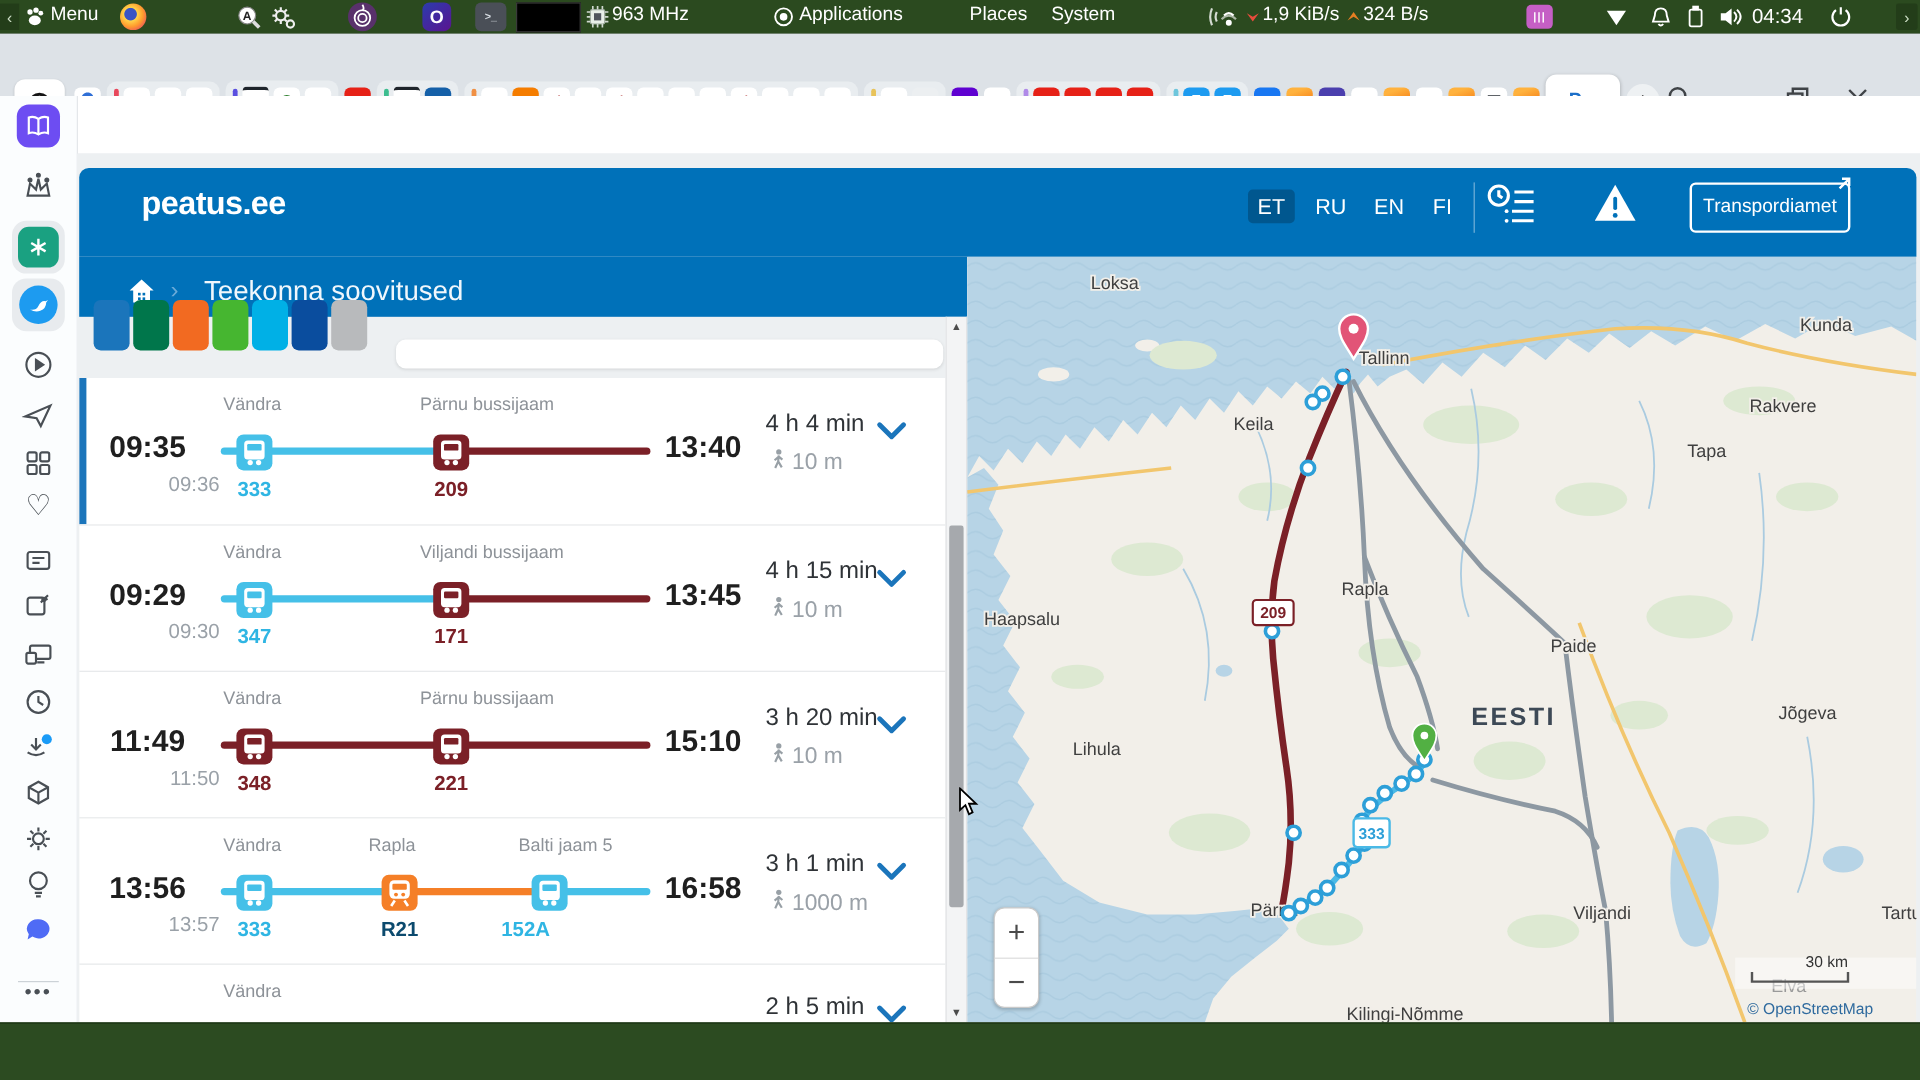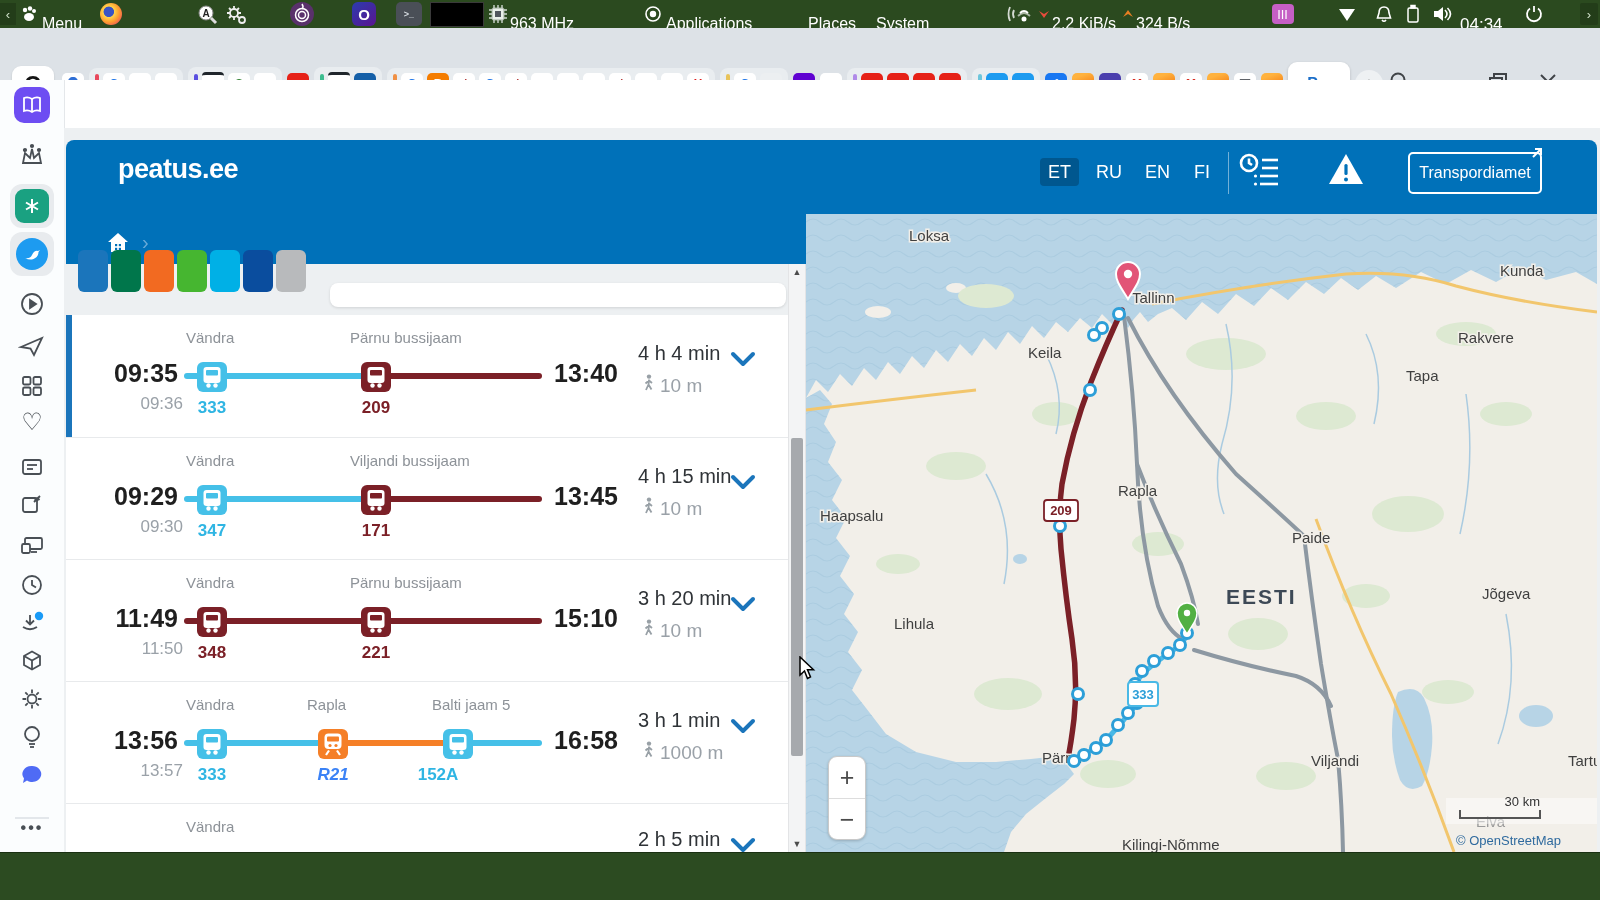--- a/index.html
+++ b/index.html
@@ -1,21 +1,21 @@
 <!DOCTYPE html>
 <html><head>
 <meta charset="utf-8">
 <style>
   html,body{margin:0;padding:0;background:#edf0f2;font-family:"Liberation Sans",sans-serif;}
   #screen{position:relative;width:1600px;height:900px;overflow:hidden;background:#edf0f2;}
   .abs{position:absolute;}
 
   
   #toppanel{left:0;top:0;width:1600px;height:28px;background:#2b4a1f;border-bottom:1px solid #1a3012;color:#fff;font-size:16px;}
-  #toppanel .ptxt{color:#fff;white-space:nowrap;margin-top:11px;}
+  #toppanel .ptxt{color:#fff;white-space:nowrap;}
   .p-ico{display:inline-flex;align-items:center;justify-content:center;}
   #panel-collapse-l{left:0;top:3px;width:16px;height:22px;color:#cfe0c8;font-size:13px;display:flex;align-items:center;justify-content:center;background:#233d19;}
   #panel-collapse-r{right:2px;top:3px;width:18px;height:22px;color:#cfe0c8;font-size:13px;display:flex;align-items:center;justify-content:center;background:#233d19;border-radius:2px;}
   .appwin{background:#000;border:1px solid #3a3a3a;}
 
   
   #tabstrip{left:0;top:28px;width:1600px;height:52px;background:#dde2e7;}
   #opera-menu{left:12px;top:38px;width:42px;height:38px;background:#fff;border-radius:9px;box-shadow:0 1px 2px rgba(0,0,0,.15);display:flex;align-items:center;justify-content:center;font-weight:900;font-size:23px;color:#141414;}
   #tabs{left:62px;top:33px;height:46px;display:flex;align-items:center;gap:5px;}
   .chip{width:22px;height:22px;border-radius:5px;background:#fff;display:flex;align-items:center;justify-content:center;font-size:12px;font-weight:700;color:#222;flex:0 0 auto;}
@@ -81,34 +81,34 @@
   .modebtn{position:absolute;top:250px;width:30px;height:42px;border-radius:6px;}
 
   #filter-panel{left:330px;top:283px;width:456px;height:24px;background:#fff;border-radius:8px;box-shadow:0 1px 3px rgba(0,0,0,.12);}
 
   
   #jlist{left:66px;top:315px;width:722px;height:537px;overflow:hidden;}
   .jrow{position:relative;width:722px;height:122px;background:#fff;box-sizing:border-box;}
   .jrow + .jrow{border-top:1px solid #e8eaec;}
   .selbar{position:absolute;left:0;top:0;width:6px;height:100%;background:#1b75bb;}
   .dep,.arr{position:absolute;font-size:25px;font-weight:700;color:#1f1f1f;}
-  .dep{left:36px;width:76px;text-align:right;top:44px;}
+  .dep{left:19px;width:76px;text-align:center;top:44px;}
   .depsub{position:absolute;left:45px;width:72px;text-align:right;top:79px;font-size:17px;color:#9aa1a8;}
   .arr{left:488px;top:44px;}
   .stoplbl{position:absolute;top:14px;font-size:15px;color:#8d9298;white-space:nowrap;}
   .legline{position:absolute;top:58px;height:6px;border-radius:3px;}
   .legline.cap{border-radius:3px;}
   .vtile{position:absolute;top:47px;width:30px;height:30px;border-radius:6px;display:flex;align-items:center;justify-content:center;}
   .routelbl{position:absolute;top:83px;width:60px;text-align:center;font-size:17px;font-weight:700;}
   .c-light{background:#45c0e8;color:#45c0e8;}
   .c-dark{background:#7b2027;color:#7b2027;}
   .c-orange{background:#f57f27;color:#f57f27;}
   .t-light{color:#2fb5e3;}
   .t-dark{color:#7b2027;}
-  .t-orange{color:#3b82f6;font-style:italic;}
+  .t-orange{color:#0c4a6e;}
   .dur{position:absolute;left:572px;top:27px;font-size:20px;color:#2f3337;}
   .chev{position:absolute;left:664px;top:36px;}
   .walkico{position:absolute;left:576px;top:59px;}
   .walktxt{position:absolute;left:594px;top:60px;font-size:19px;color:#9aa1a8;}
 
   
   #pscroll{left:788px;top:264px;width:18px;height:588px;background:#f3f4f5;border-left:1px solid #e3e4e6;border-right:1px solid #e3e4e6;box-sizing:border-box;}
   #pscroll .arrow{position:absolute;left:0;width:16px;text-align:center;font-size:9px;color:#4c4c4c;}
   #pthumb{position:absolute;left:2px;top:174px;width:12px;height:318px;background:#a6a9ad;border-radius:2px;}
 
@@ -190,21 +190,21 @@
           <path d="M14,10 q4,-4 8,0"></path>
           <path d="M12,13 q6,-6 12,0" opacity=".6"></path>
           <circle cx="18" cy="16" r="1.6" fill="#fff"></circle>
         </svg>
     </span>
     <span class="abs p-ico" style="left:1038px;top:9px">
       <svg width="12" height="10">
           <polygon points="1,2 6,9 11,2 6,5" fill="#e74c3c"></polygon>
         </svg>
     </span>
-    <span class="abs ptxt" style="left:1052px;top:4px">2,2 KiB/s</span>
+    <span class="abs ptxt" style="left:1052px;top:4px">1,9 KiB/s</span>
     <span class="abs p-ico" style="left:1122px;top:9px">
       <svg width="12" height="10">
           <polygon points="1,8 6,1 11,8 6,5" fill="#e67e22"></polygon>
         </svg>
     </span>
     <span class="abs ptxt" style="left:1136px;top:4px">324 B/s</span>
     <span class="abs p-ico" style="left:1272px;top:4px;width:22px;height:20px;border-radius:4px;background:#c55fc5;color:#fff;font-size:9px;font-weight:700;letter-spacing:1px">|||</span>
     <span class="abs p-ico" style="left:1338px;top:8px">
       <svg width="18" height="14">
           <polygon points="1,1 17,1 9,13" fill="#fff"></polygon>
@@ -607,20 +607,21 @@
   <span class="abs" style="left:106px;top:231px">
     <svg width="24" height="24">
         <path d="M12,2 L22,11 H19 V21 H5 V11 H2 Z" fill="#fff"></path>
         <rect x="9" y="13" width="2.2" height="2.2" fill="#0071b9"></rect>
         <rect x="12.8" y="13" width="2.2" height="2.2" fill="#0071b9"></rect>
         <rect x="9" y="16.8" width="2.2" height="2.2" fill="#0071b9"></rect>
         <rect x="12.8" y="16.8" width="2.2" height="2.2" fill="#0071b9"></rect>
       </svg>
   </span>
   <span class="abs" id="bc-chevron">›</span>
+  <div class="abs" id="bc-title">Teekonna soovitused</div>
 
   <div class="modebtn" style="left:78px;background:#1b75bb"></div>
   <div class="modebtn" style="left:111px;background:#00764b"></div>
   <div class="modebtn" style="left:144px;background:#f26a21"></div>
   <div class="modebtn" style="left:177px;background:#46b630"></div>
   <div class="modebtn" style="left:210px;background:#00b0e6"></div>
   <div class="modebtn" style="left:243px;background:#0a4d9e"></div>
   <div class="modebtn" style="left:276px;background:#b8babc"></div>
   <div class="abs" id="filter-panel"></div>
 

